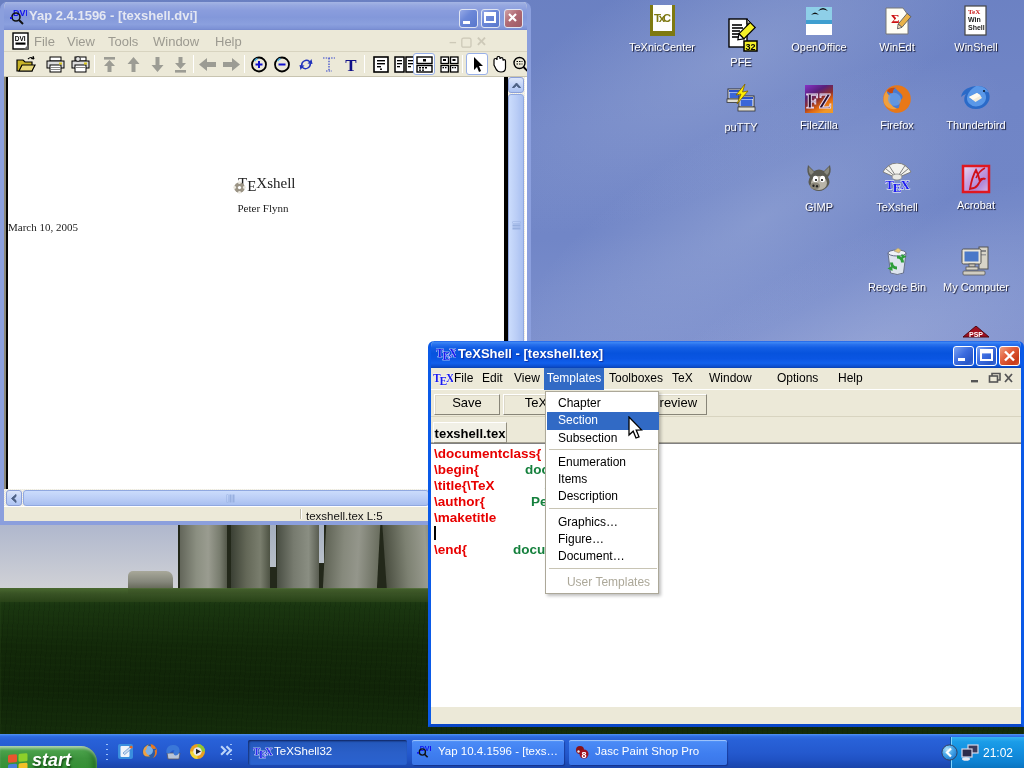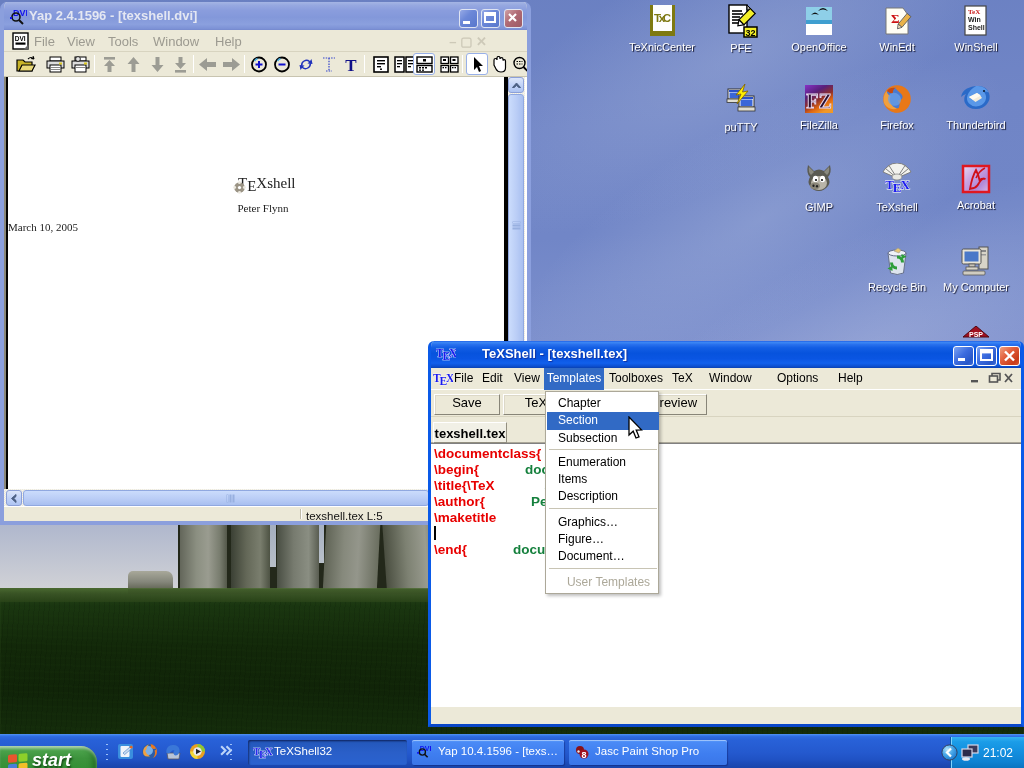--- a/index.html
+++ b/index.html
@@ -62,21 +62,21 @@
 #yap-hthumb { position:absolute; left:19px; top:1px; width:406px; height:16px; border:1px solid #90a8e0; border-radius:3px;
   background:linear-gradient(180deg,#cbdcfc,#bacdf6 55%,#a8bff0); }
 #yap-hthumb::after { content:""; position:absolute; left:203px; top:4px; width:1px; height:7px;
   box-shadow:0 0 0 0.5px #98b0e0, 3px 0 0 0.5px #98b0e0, 6px 0 0 0.5px #98b0e0; }
 #yap-status { position:absolute; left:0; top:504px; width:523px; height:15px; background:#ece9d8; border-top:1px solid #fff; }
 
 #texshell { left:428px; top:341px; width:596px; height:386px; background:#ece9d8; overflow:hidden;
   border-left:3px solid #0a5ae8; border-right:3px solid #0a5ae8; border-bottom:3px solid #0a47c8; border-radius:6px 6px 0 0; }
 #tex-title { position:absolute; left:-3px; top:0; width:596px; height:27px; border-radius:6px 6px 0 0;
   background:linear-gradient(180deg,#2163e8 0%, #3c87f4 6%, #2a72ee 12%, #135ee4 25%, #0753dd 45%, #0a55e2 65%, #1160ec 82%, #0c50d2 93%, #0941b2 100%); }
-#tex-title .titletext { position:absolute; left:30px; top:5px; text-shadow:1px 1px 1px #1030a0;margin-left:24px; }
+#tex-title .titletext { position:absolute; left:30px; top:5px; text-shadow:1px 1px 1px #1030a0; }
 .xbtn { position:absolute; top:5px; width:21px; height:20px; border-radius:3px; border:1px solid #fff; }
 .xbtn.blue { background:linear-gradient(135deg,#7da4f2 0%,#3c6cdf 45%,#2857c8 80%,#3e6cd8 100%); }
 .xbtn.red { background:linear-gradient(135deg,#f0a080 0%,#e25f3c 40%,#c83a18 80%,#d85830 100%); }
 #tex-menubar { position:absolute; left:0; top:27px; width:590px; height:22px; background:#ece9d8; font-size:12px; color:#000; border-bottom:1px solid #fff; }
 #tex-menubar > span { position:absolute; top:3px; }
 #tex-toolbar { position:absolute; left:0; top:49px; width:590px; height:27px; background:#ece9d8; border-bottom:1px solid #d8d4c0;}
 .xpbtn { position:absolute; top:4px; height:21px; background:#ece9d8; border:1px solid; border-color:#fff #888578 #888578 #fff; box-shadow:1px 1px 0 #dcd8c8 inset; font-size:13px; color:#000; text-align:center; }
 #tex-tabrow { position:absolute; left:0; top:76px; width:590px; height:26px; background:#ece9d8; border-bottom:1px solid #aca899; }
 #tex-tab { position:absolute; left:2px; top:5px; width:74px; height:21px; background:#f1f0e6; border:1px solid; border-color:#fff #938f80 #938f80 #fff; font-size:13px; font-weight:bold; text-align:center; padding-top:3px; }
 #tex-edit { position:absolute; left:0; top:102px; width:590px; height:264px; background:#fff; border-top:1px solid #808080; padding-top:2px;
@@ -137,21 +137,21 @@
   </div>
   <div id="icons">
   <div class="dicon" style="left:624px;top:5px;">
     <svg width="32" height="32" viewBox="0 0 32 32">
           <rect x="4" y="0" width="25" height="31" fill="#7e7910"></rect>
           <rect x="7" y="0" width="19" height="26" fill="#fdfdfd"></rect>
           <text x="16.5" y="17" font-size="11.5" font-weight="bold" fill="#7c7710" text-anchor="middle" font-family="Liberation Sans" textLength="17">TxC</text>
         </svg>
     <span class="lbl">TeXnicCenter</span>
   </div>
-  <div class="dicon" style="left:703px;top:4px;">
+  <div class="dicon" style="left:703px;top:18px;">
     <svg width="34" height="34" viewBox="0 0 34 34">
           <rect x="5" y="1" width="18" height="28" fill="#fff" stroke="#000" stroke-width="1.4"></rect>
           <path d="M23 1 l5 5 -5 0 z" fill="#aaa" stroke="#000" stroke-width="1"></path>
           <g stroke="#000" stroke-width="1.6">
             <line x1="8" y1="7" x2="18" y2="7"></line>
             <line x1="8" y1="10" x2="19" y2="10"></line>
             <line x1="8" y1="13" x2="16" y2="13"></line>
             <line x1="8" y1="16" x2="19" y2="16"></line>
             <line x1="8" y1="19" x2="17" y2="19"></line>
           </g>

